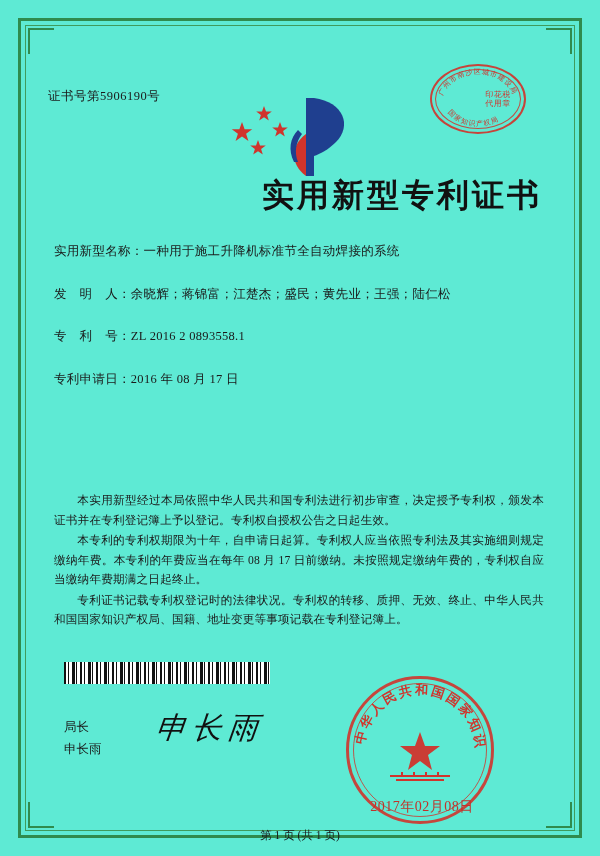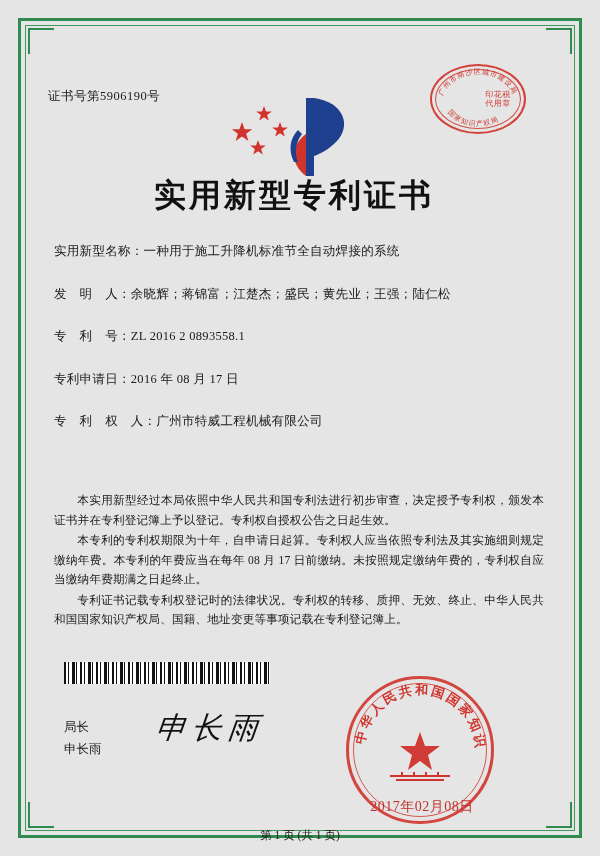--- a/index.html
+++ b/index.html
@@ -7,21 +7,21 @@
     padding: 0;
     background: #ffffff;
   }
   body {
     font-family: "Liberation Serif", "DejaVu Serif", serif;
   }
   .page {
     position: relative;
     width: 600px;
     height: 856px;
-    background: #e5e5e5;
+    background: #5eead4;
     overflow: hidden;
   }
   
   .border-outer {
     position: absolute;
     left: 18px;
     top: 18px;
     right: 18px;
     bottom: 18px;
     border: 3px solid #2f8b4e;
@@ -116,21 +116,21 @@
     line-height: 9px;
     letter-spacing: 0.5px;
     padding-left: 40px;
   }
 
   .title {
     position: absolute;
     left: 0;
     right: 12px;
     top: 128px;
-    text-align: center;
+    text-align: right;
     font-size: 32px;
     font-weight: bold;
     letter-spacing: 3px;
     color: #111;
     font-family: "Liberation Serif", "DejaVu Serif", serif;
   }
 
   .fields {
     position: absolute;
     left: 8px;
@@ -305,23 +305,20 @@
       </div>
       <div class="field">
         <span class="lbl">发　明　人：余晓辉；蒋锦富；江楚杰；盛民；黄先业；王强；陆仁松</span>
       </div>
       <div class="field">
         <span class="lbl">专　利　号：ZL 2016 2 0893558.1</span>
       </div>
       <div class="field">
         <span class="lbl">专利申请日：2016 年 08 月 17 日</span>
       </div>
-      <div class="field">
-        <span class="lbl">专　利　权　人：广州市特威工程机械有限公司</span>
-      </div>
     </div>
 
     <div class="body-text">
       <p>本实用新型经过本局依照中华人民共和国专利法进行初步审查，决定授予专利权，颁发本证书并在专利登记簿上予以登记。专利权自授权公告之日起生效。</p>
       <p>本专利的专利权期限为十年，自申请日起算。专利权人应当依照专利法及其实施细则规定缴纳年费。本专利的年费应当在每年 08 月 17 日前缴纳。未按照规定缴纳年费的，专利权自应当缴纳年费期满之日起终止。</p>
       <p>专利证书记载专利权登记时的法律状况。专利权的转移、质押、无效、终止、中华人民共和国国家知识产权局、国籍、地址变更等事项记载在专利登记簿上。</p>
     </div>
 
     <div class="barcode"></div>
 

